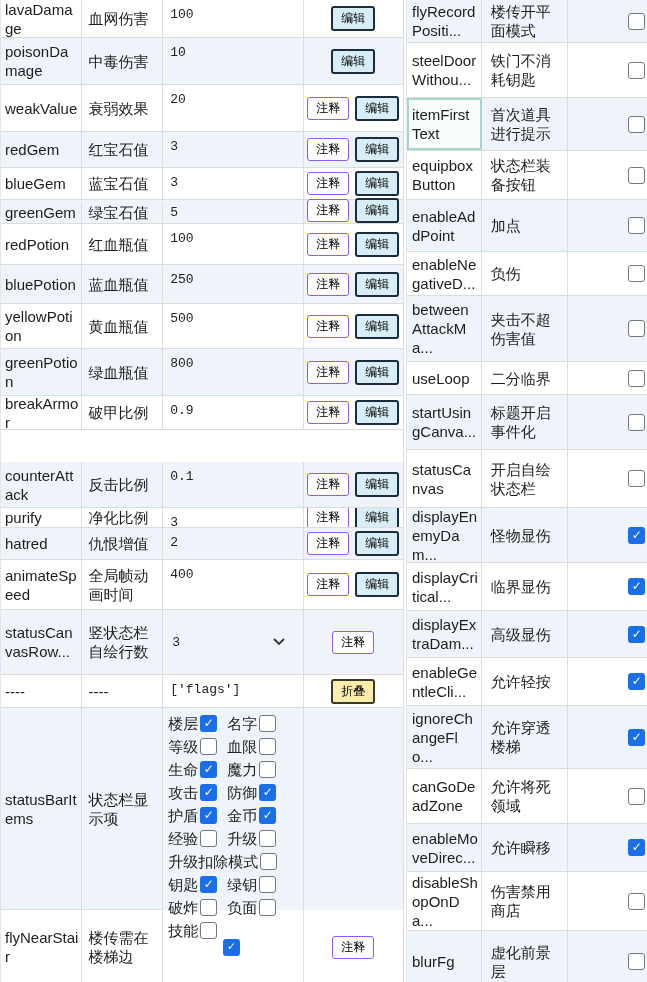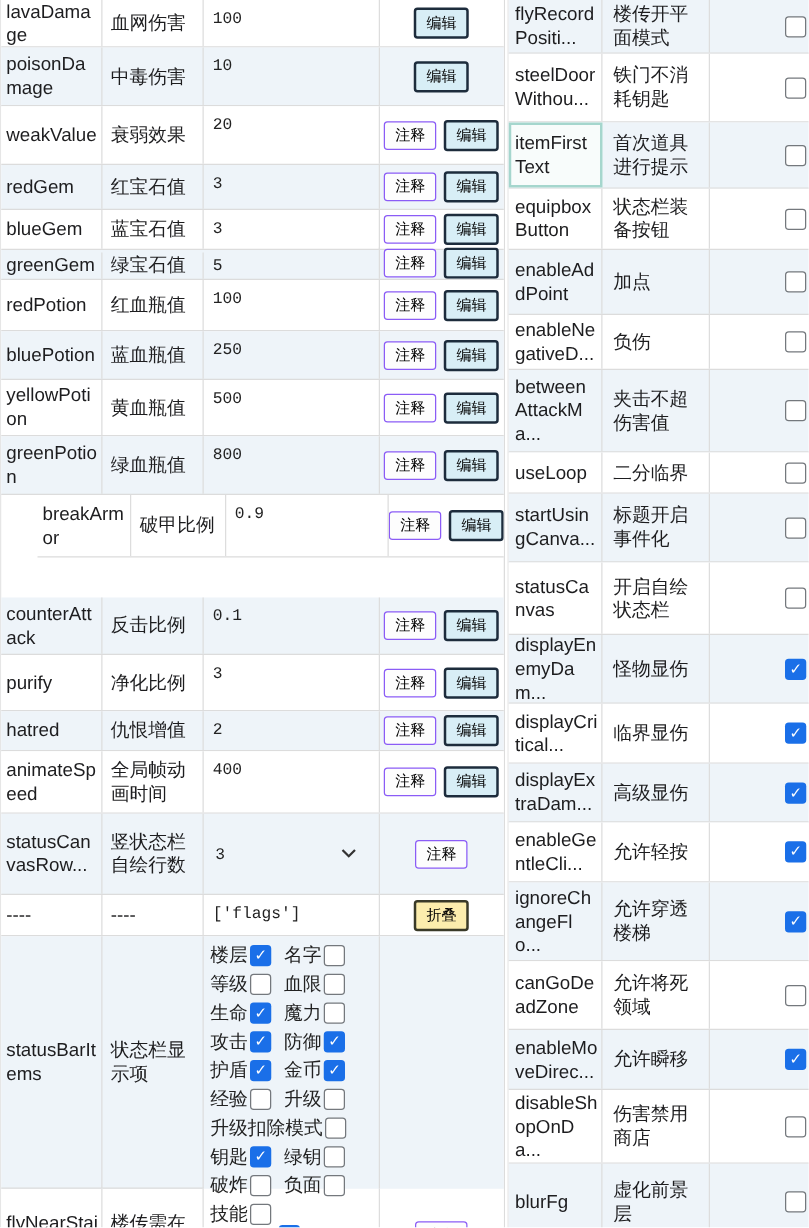--- a/index.html
+++ b/index.html
@@ -190,21 +190,21 @@
           <span>绿血瓶值</span>
         </div>
         <div class="td c-val">
           <span>800</span>
         </div>
         <div class="td c-btn">
           <button class="btn btn-comment">注释</button>
           <button class="btn btn-edit">编辑</button>
         </div>
       </div>
-      <div class="tr" style="height: 50px; margin-left: 29px;">
+      <div class="tr" style="height: 34px;">
         <div class="td c-id">
           <span>breakArmor</span>
         </div>
         <div class="td c-cn">
           <span>破甲比例</span>
         </div>
         <div class="td c-val">
           <span>0.9</span>
         </div>
         <div class="td c-btn">
@@ -220,21 +220,21 @@
           <span>反击比例</span>
         </div>
         <div class="td c-val">
           <span>0.1</span>
         </div>
         <div class="td c-btn">
           <button class="btn btn-comment">注释</button>
           <button class="btn btn-edit">编辑</button>
         </div>
       </div>
-      <div class="tr" style="height: 45px;">
+      <div class="tr" style="height: 20px;">
         <div class="td c-id">
           <span>purify</span>
         </div>
         <div class="td c-cn">
           <span>净化比例</span>
         </div>
         <div class="td c-val">
           <span>3</span>
         </div>
         <div class="td c-btn">

